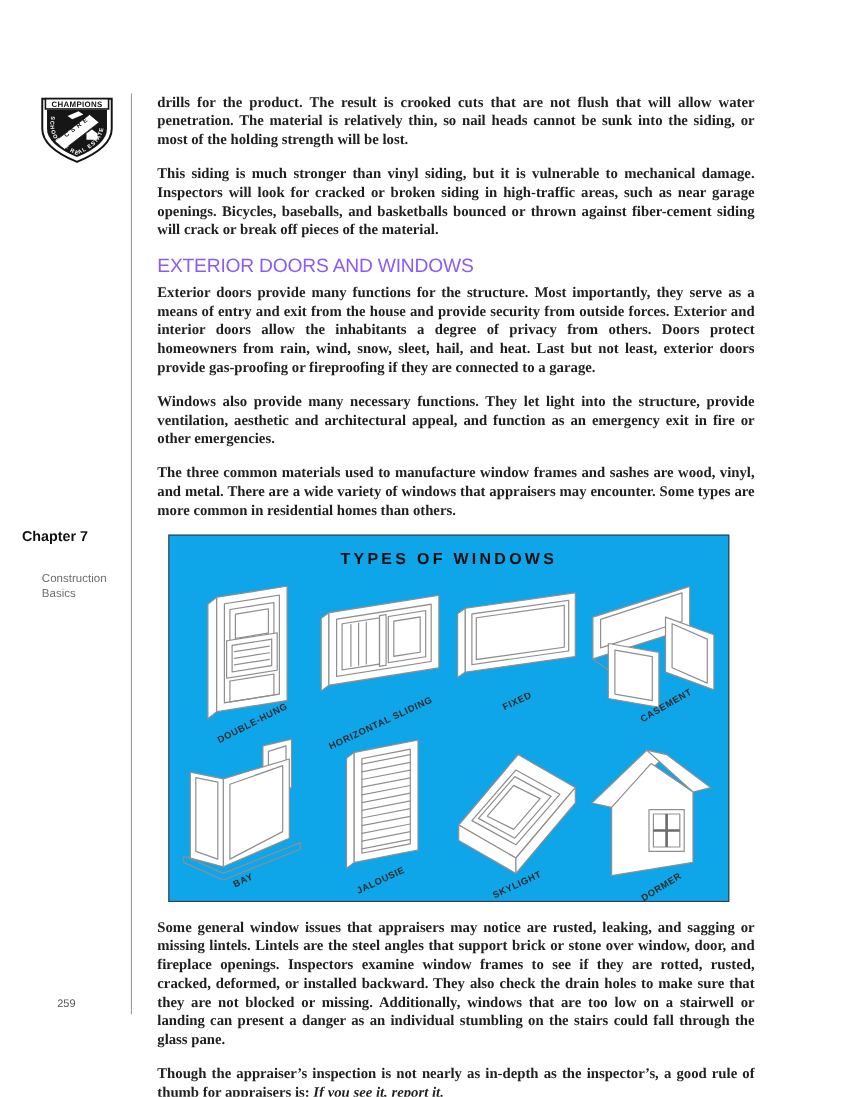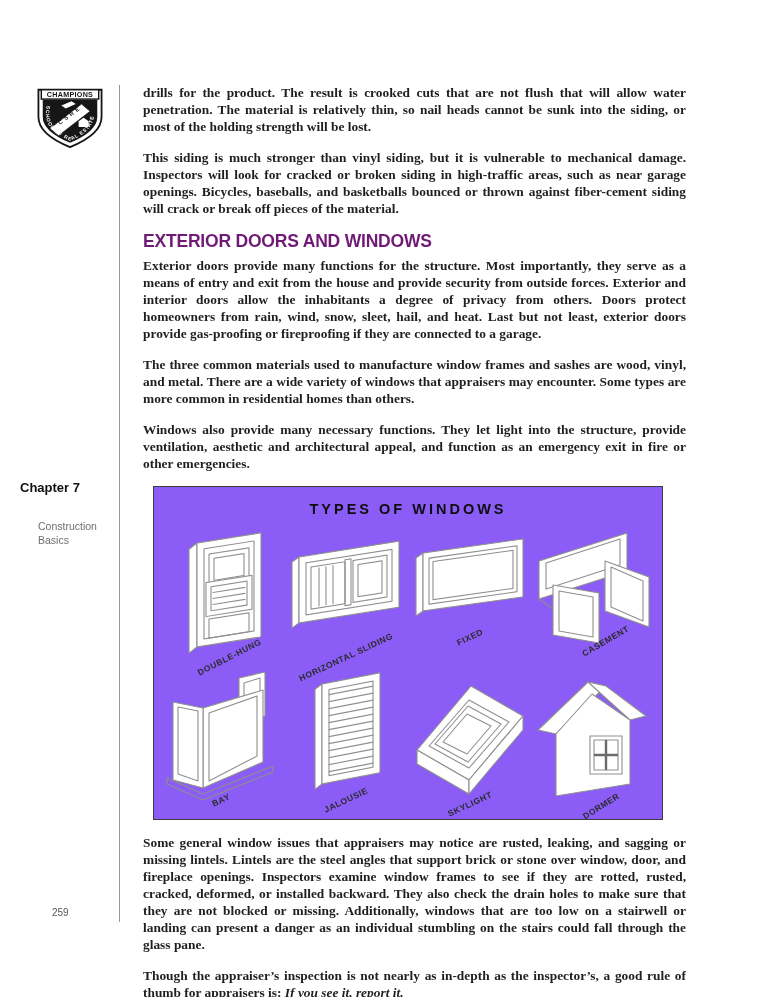--- a/index.html
+++ b/index.html
@@ -13,24 +13,24 @@
   .chapter{position:absolute;left:20px;top:480px;width:80px;
     font-family:"Liberation Sans",sans-serif;font-weight:bold;font-size:13px;color:#111;}
   .chapter-sub{position:absolute;left:38px;top:519px;width:72px;
     font-family:"Liberation Sans",sans-serif;font-size:10.5px;line-height:14px;color:#6e6e6e;}
   .page-num{position:absolute;left:52px;top:907px;
     font-family:"Liberation Sans",sans-serif;font-size:10px;color:#555;}
   
   .main{position:absolute;left:143px;top:84px;width:543px;}
   .main p{margin:0 0 14px 0;font-size:13.4px;line-height:17px;text-align:justify;font-weight:bold;}
   h2.sect{margin:5px 0 5px 0;font-family:"Liberation Sans",sans-serif;
-    font-weight:bold;font-size:17.5px;letter-spacing:-0.2px;color:#701a75;}
+    font-weight:normal;font-size:17.5px;letter-spacing:-0.2px;color:#8b5cf6;}
   
   .figure{width:510px;margin:12px 0 14px 10px;border:1.5px solid #3c3c3c;
-    background:#8b5cf6;box-sizing:border-box;padding:10px 6px 6px 6px;}
+    background:#0ea5e9;box-sizing:border-box;padding:10px 6px 6px 6px;}
   .fig-title{text-align:center;font-family:"Liberation Sans",sans-serif;
     font-weight:bold;font-size:14.5px;letter-spacing:3px;color:#0d0d0d;margin:4px 0 10px 0;}
   .fig-grid{display:grid;grid-template-columns:repeat(4,1fr);grid-auto-rows:143px;column-gap:2px;}
   .fig-cell{position:relative;display:flex;align-items:flex-start;justify-content:center;}
   .fig-cell svg{display:block;}
   .fig-label{position:absolute;bottom:8px;left:50%;white-space:nowrap;
     font-family:"Liberation Sans",sans-serif;font-weight:bold;font-size:8.5px;
     letter-spacing:0.6px;color:#2b2b2b;transform:translateX(-50%) rotate(-25deg);}
   .fig-cell:nth-child(3) .fig-label{bottom:28px;}
   .fig-cell:nth-child(4) .fig-label{bottom:24px;transform:translateX(-30%) rotate(-30deg);}
@@ -70,23 +70,23 @@
 <div class="main">
 
   <p>drills for the product. The result is crooked cuts that are not flush that will allow water penetration. The material is relatively thin, so nail heads cannot be sunk into the siding, or most of the holding strength will be lost.</p>
 
   <p>This siding is much stronger than vinyl siding, but it is vulnerable to mechanical damage. Inspectors will look for cracked or broken siding in high-traffic areas, such as near garage openings. Bicycles, baseballs, and basketballs bounced or thrown against fiber-cement siding will crack or break off pieces of the material.</p>
 
   <h2 class="sect">EXTERIOR DOORS AND WINDOWS</h2>
 
   <p><span>Exterior </span><strong>doors</strong><span> provide many functions for the structure. Most importantly, they serve as a means of entry and exit from the house and provide security from outside forces. Exterior and interior doors allow the inhabitants a degree of privacy from others. Doors protect homeowners from rain, wind, snow, sleet, hail, and heat. Last but not least, exterior doors provide gas-proofing or fireproofing if they are connected to a garage.</span></p>
 
+  <p><strong>Windows</strong><span> also provide many necessary functions. They let light into the structure, provide ventilation, aesthetic and architectural appeal, and function as an emergency exit in fire or other emergencies.</span></p>
+
   <p>The three common materials used to manufacture window frames and sashes are wood, vinyl, and metal. There are a wide variety of windows that appraisers may encounter. Some types are more common in residential homes than others.</p>
-
-  <p><strong>Windows</strong><span> also provide many necessary functions. They let light into the structure, provide ventilation, aesthetic and architectural appeal, and function as an emergency exit in fire or other emergencies.</span></p>
 
   <div class="figure">
     <div class="fig-title">TYPES OF WINDOWS</div>
     <div class="fig-grid">
 
       <div class="fig-cell">
         <svg width="108" height="134" viewBox="0 0 108 134">
           <g transform="translate(30,16) skewY(-9)">
             <polygon class="wf" points="-8,5 0,0 0,104 -8,109"></polygon>
             <rect class="wf" x="0" y="0" width="64" height="104"></rect>

